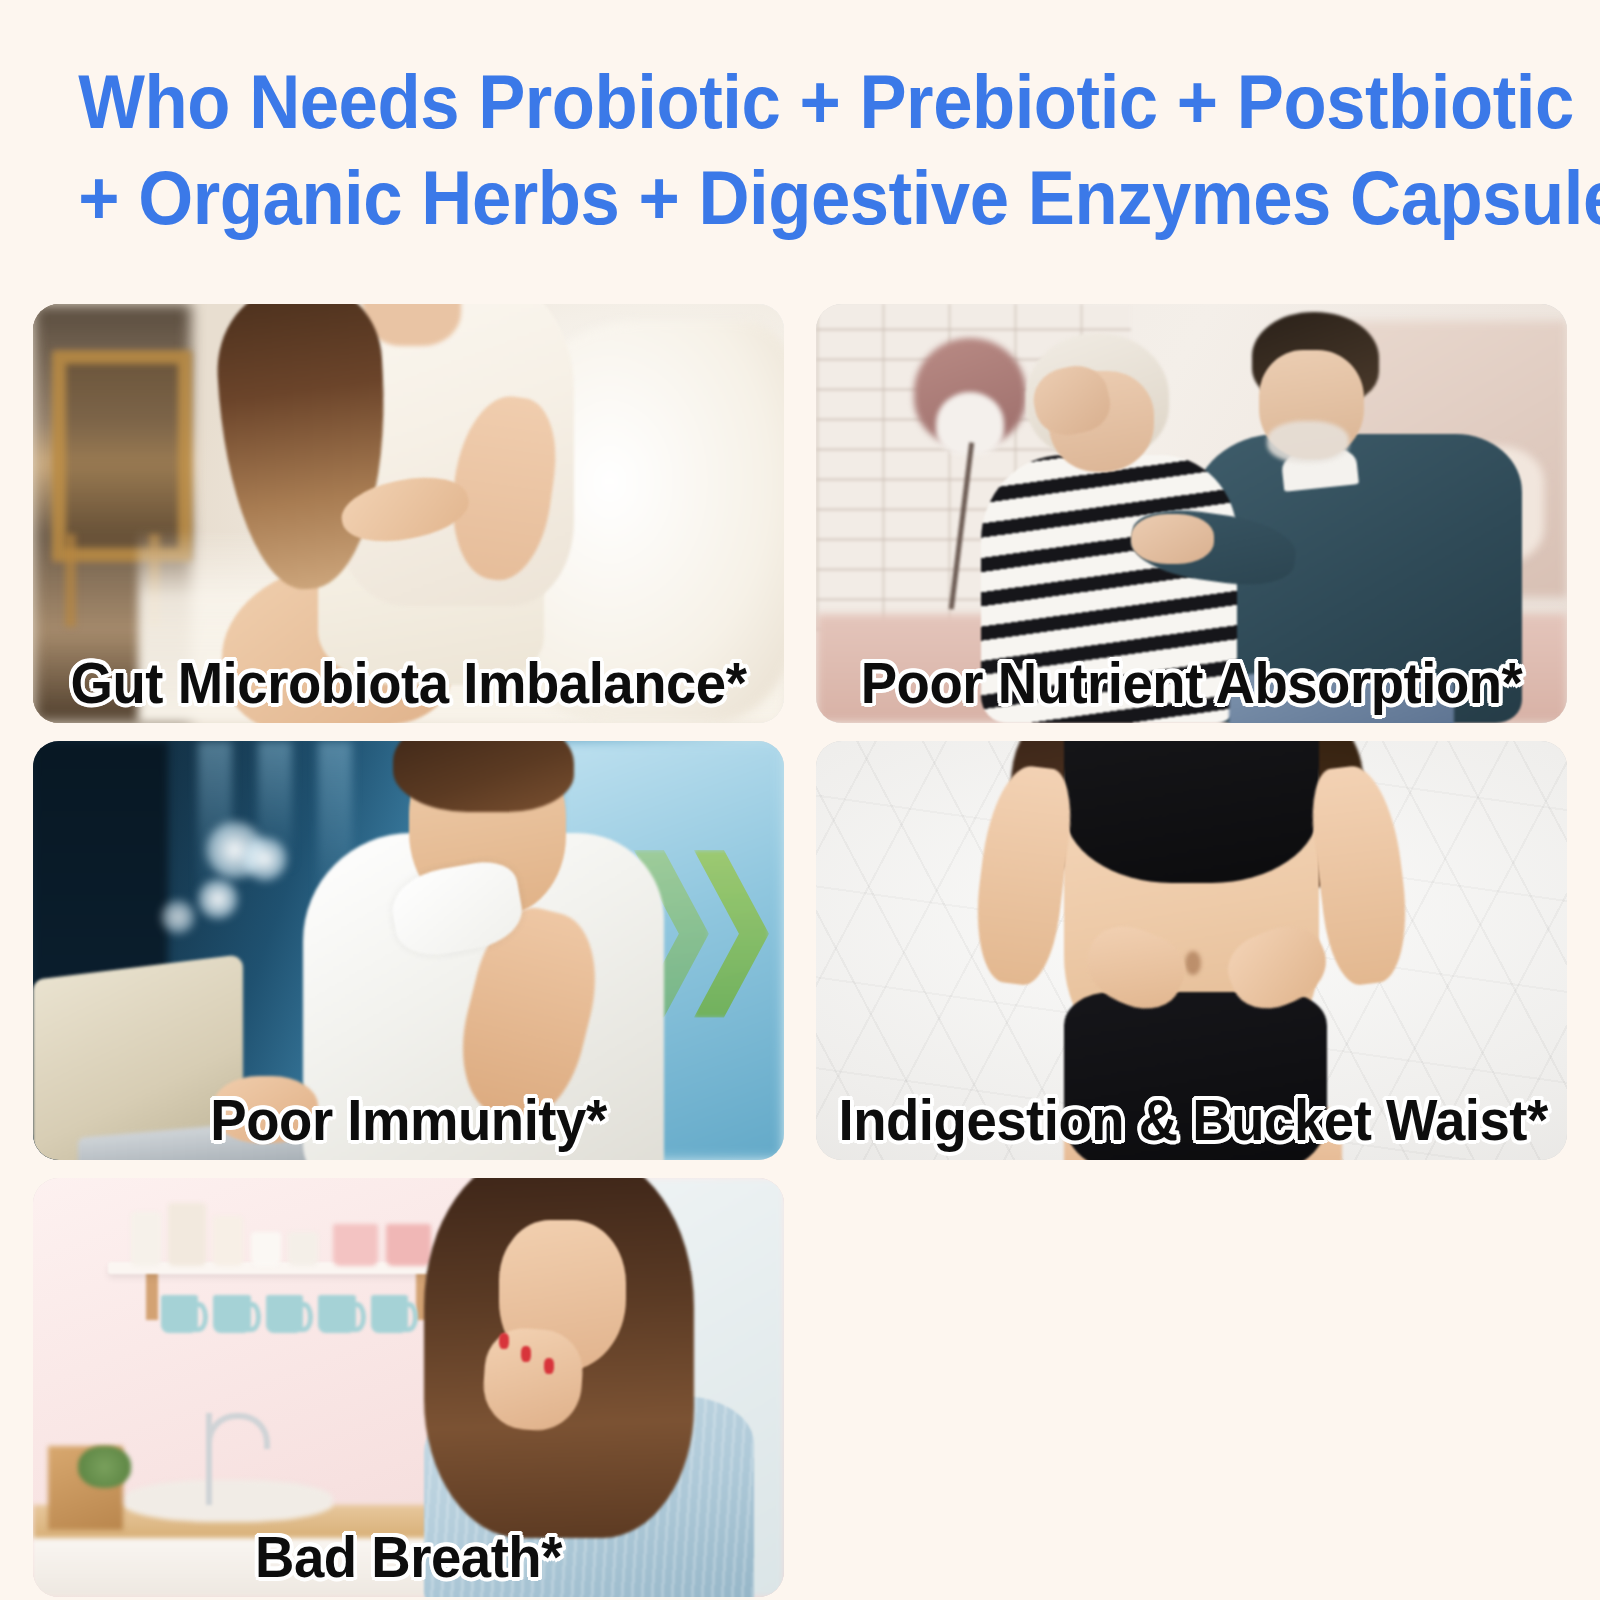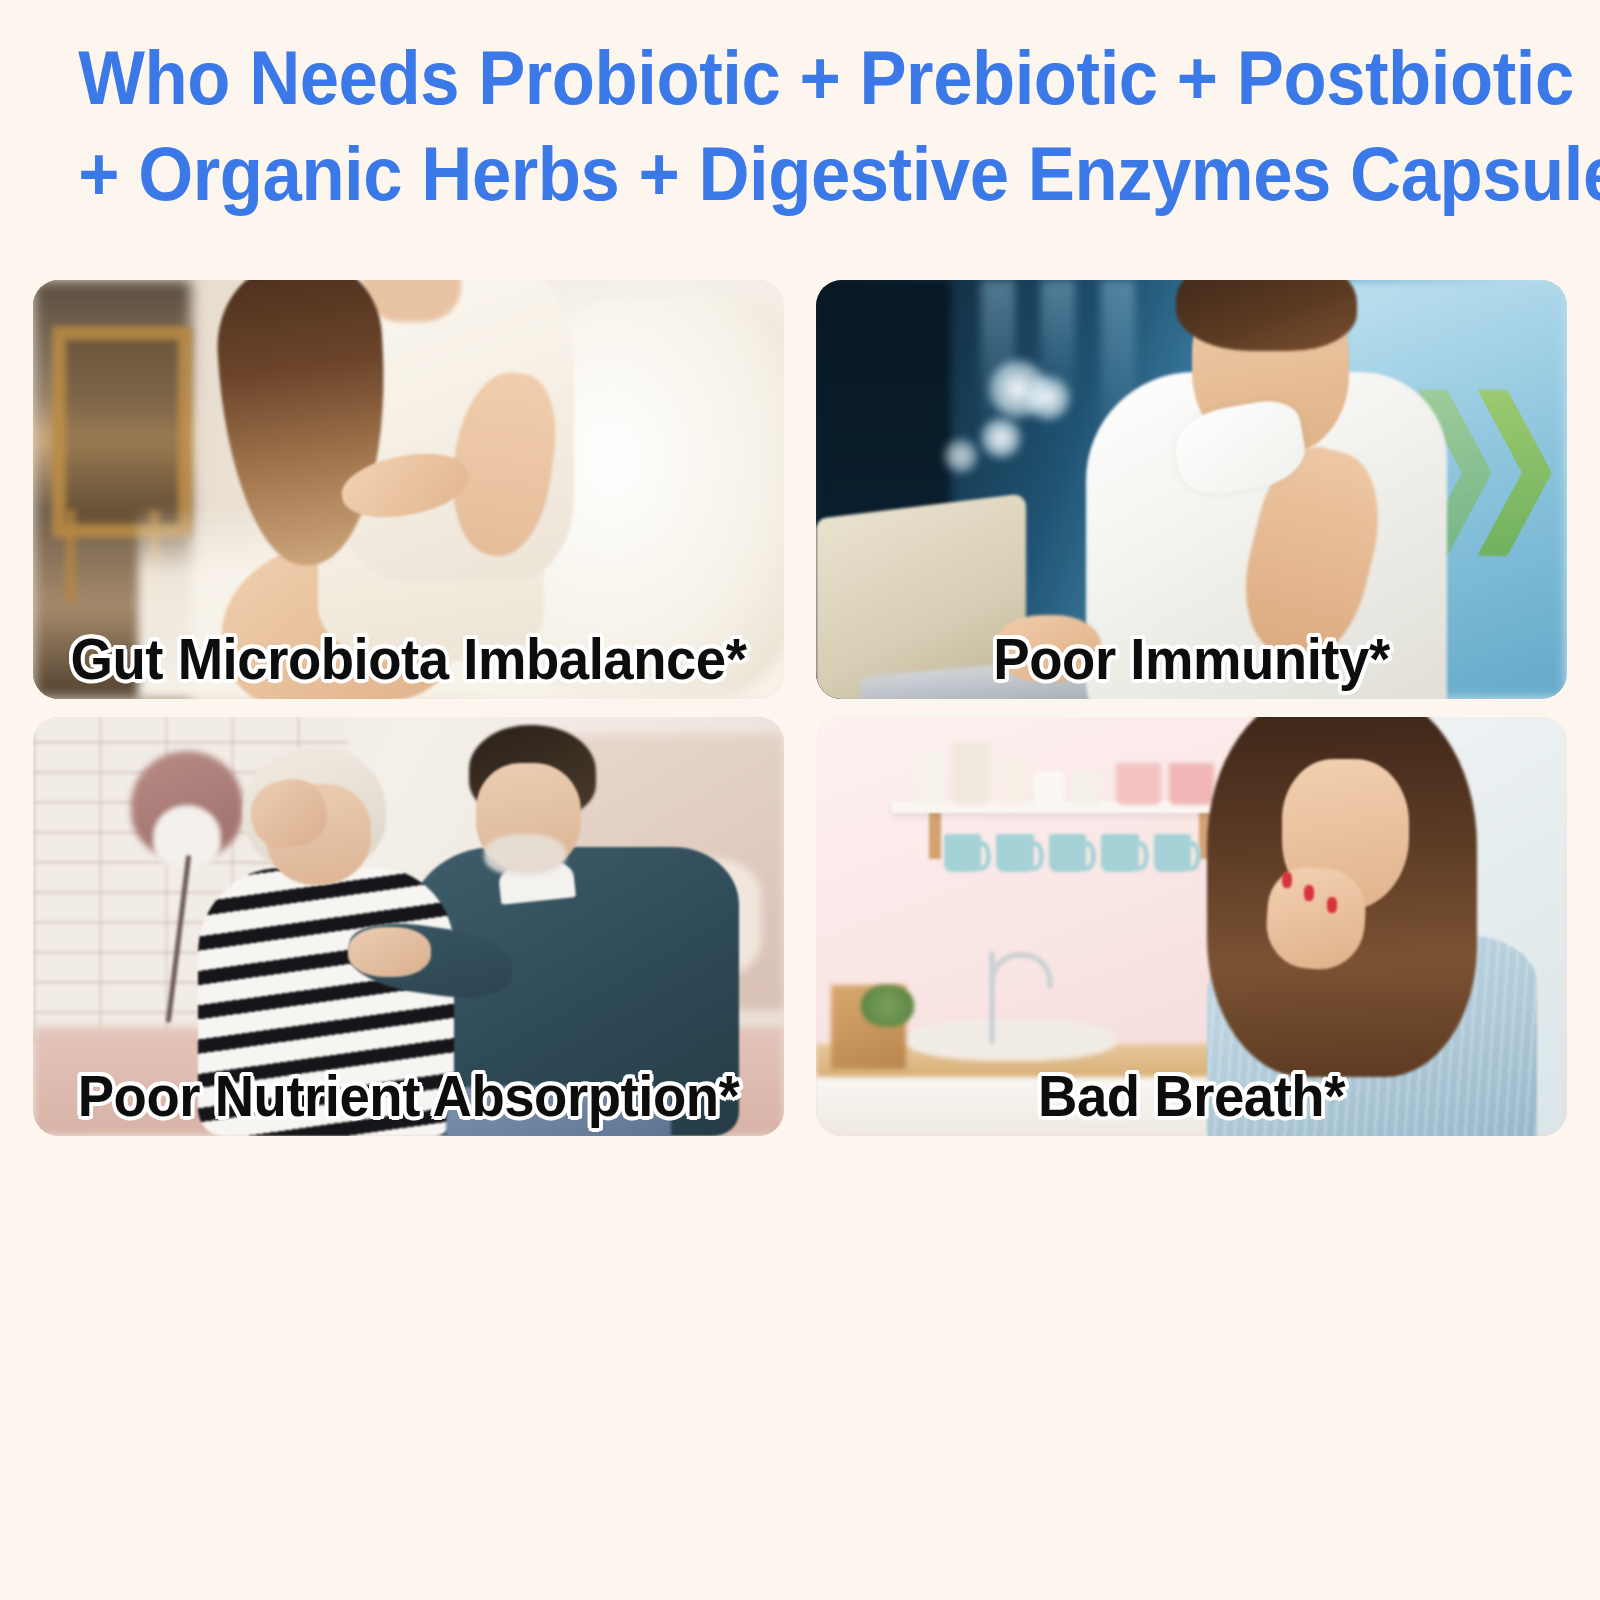--- a/index.html
+++ b/index.html
@@ -19,20 +19,21 @@
     width: 1600px;
     height: 1600px;
     background: #FDF6EF;
     box-sizing: border-box;
   }
 
   
   .headline {
     padding: 30px 24px 0 24px;
     text-align: center;
+    margin-top: 24px;
   }
   .headline-line {
     display: block;
     color: #3B79E8;
     font-family: "Liberation Sans Narrow", "Liberation Sans", sans-serif;
     font-weight: bold;
     font-size: 76px;
     line-height: 96px;
     letter-spacing: -0.5px;
     white-space: nowrap;
@@ -689,20 +690,45 @@
         <div class="bd-duvet"></div>
         <div class="bd-thigh"></div>
         <div class="bd-shorts"></div>
         <div class="bd-torso"></div>
         <div class="bd-neck"></div>
         <div class="bd-hair"></div>
         <div class="bd-arm"></div>
         <div class="bd-hand"></div>
       </div>
       <div class="caption">Gut Microbiota Imbalance*</div>
+    </div>
+
+    <div class="card">
+      <div class="photo scene-couple">
+        <div class="cp-brick"></div>
+        <div class="cp-headboard"></div>
+        <div class="cp-pillow"></div>
+        <div class="cp-lamp"></div>
+        <div class="cp-lampshade"></div>
+        <div class="cp-lampstand"></div>
+        <div class="cp-bed"></div>
+        <div class="cp-sweater"></div>
+        <div class="cp-collar"></div>
+        <div class="cp-m-hair"></div>
+        <div class="cp-m-face"></div>
+        <div class="cp-m-beard"></div>
+        <div class="cp-stripes"></div>
+        <div class="cp-w-hair"></div>
+        <div class="cp-w-face"></div>
+        <div class="cp-w-hand"></div>
+        <div class="cp-m-arm"></div>
+        <div class="cp-m-hand"></div>
+        <div class="cp-jeans"></div>
+      </div>
+      <div class="caption">Poor Nutrient Absorption*</div>
     </div>
 
     <div class="card">
       <div class="photo scene-office">
         <div class="of-darkpanel"></div>
         <div class="of-slat s1"></div>
         <div class="of-slat s2"></div>
         <div class="of-slat s3"></div>
         <div class="of-wall"></div>
         <div class="of-chevron c2"></div>
@@ -717,44 +743,37 @@
         <div class="of-head"></div>
         <div class="of-hair"></div>
         <div class="of-forearm"></div>
         <div class="of-tissue"></div>
         <div class="of-hand2"></div>
       </div>
       <div class="caption">Poor Immunity*</div>
     </div>
 
     <div class="card">
-      <div class="photo scene-couple">
-        <div class="cp-brick"></div>
-        <div class="cp-headboard"></div>
-        <div class="cp-pillow"></div>
-        <div class="cp-lamp"></div>
-        <div class="cp-lampshade"></div>
-        <div class="cp-lampstand"></div>
-        <div class="cp-bed"></div>
-        <div class="cp-sweater"></div>
-        <div class="cp-collar"></div>
-        <div class="cp-m-hair"></div>
-        <div class="cp-m-face"></div>
-        <div class="cp-m-beard"></div>
-        <div class="cp-stripes"></div>
-        <div class="cp-w-hair"></div>
-        <div class="cp-w-face"></div>
-        <div class="cp-w-hand"></div>
-        <div class="cp-m-arm"></div>
-        <div class="cp-m-hand"></div>
-        <div class="cp-jeans"></div>
+      <div class="photo scene-belly">
+        <div class="bl-texture"></div>
+        <div class="bl-hair-l"></div>
+        <div class="bl-hair-r"></div>
+        <div class="bl-torso"></div>
+        <div class="bl-bra"></div>
+        <div class="bl-navel"></div>
+        <div class="bl-thigh l"></div>
+        <div class="bl-thigh r"></div>
+        <div class="bl-brief"></div>
+        <div class="bl-arm l"></div>
+        <div class="bl-arm r"></div>
+        <div class="bl-hand l"></div>
+        <div class="bl-hand r"></div>
       </div>
-      <div class="caption">Poor Nutrient Absorption*</div>
+      <div class="caption">Indigestion &amp; Bucket Waist*</div>
     </div>
-
 
 
     <div class="card">
       <div class="photo scene-kitchen">
         <div class="kt-wall"></div>
         <div class="kt-fridge"></div>
         <div class="kt-bracket a"></div>
         <div class="kt-bracket b"></div>
         <div class="kt-shelf"></div>
         <div class="kt-jar j1"></div>

